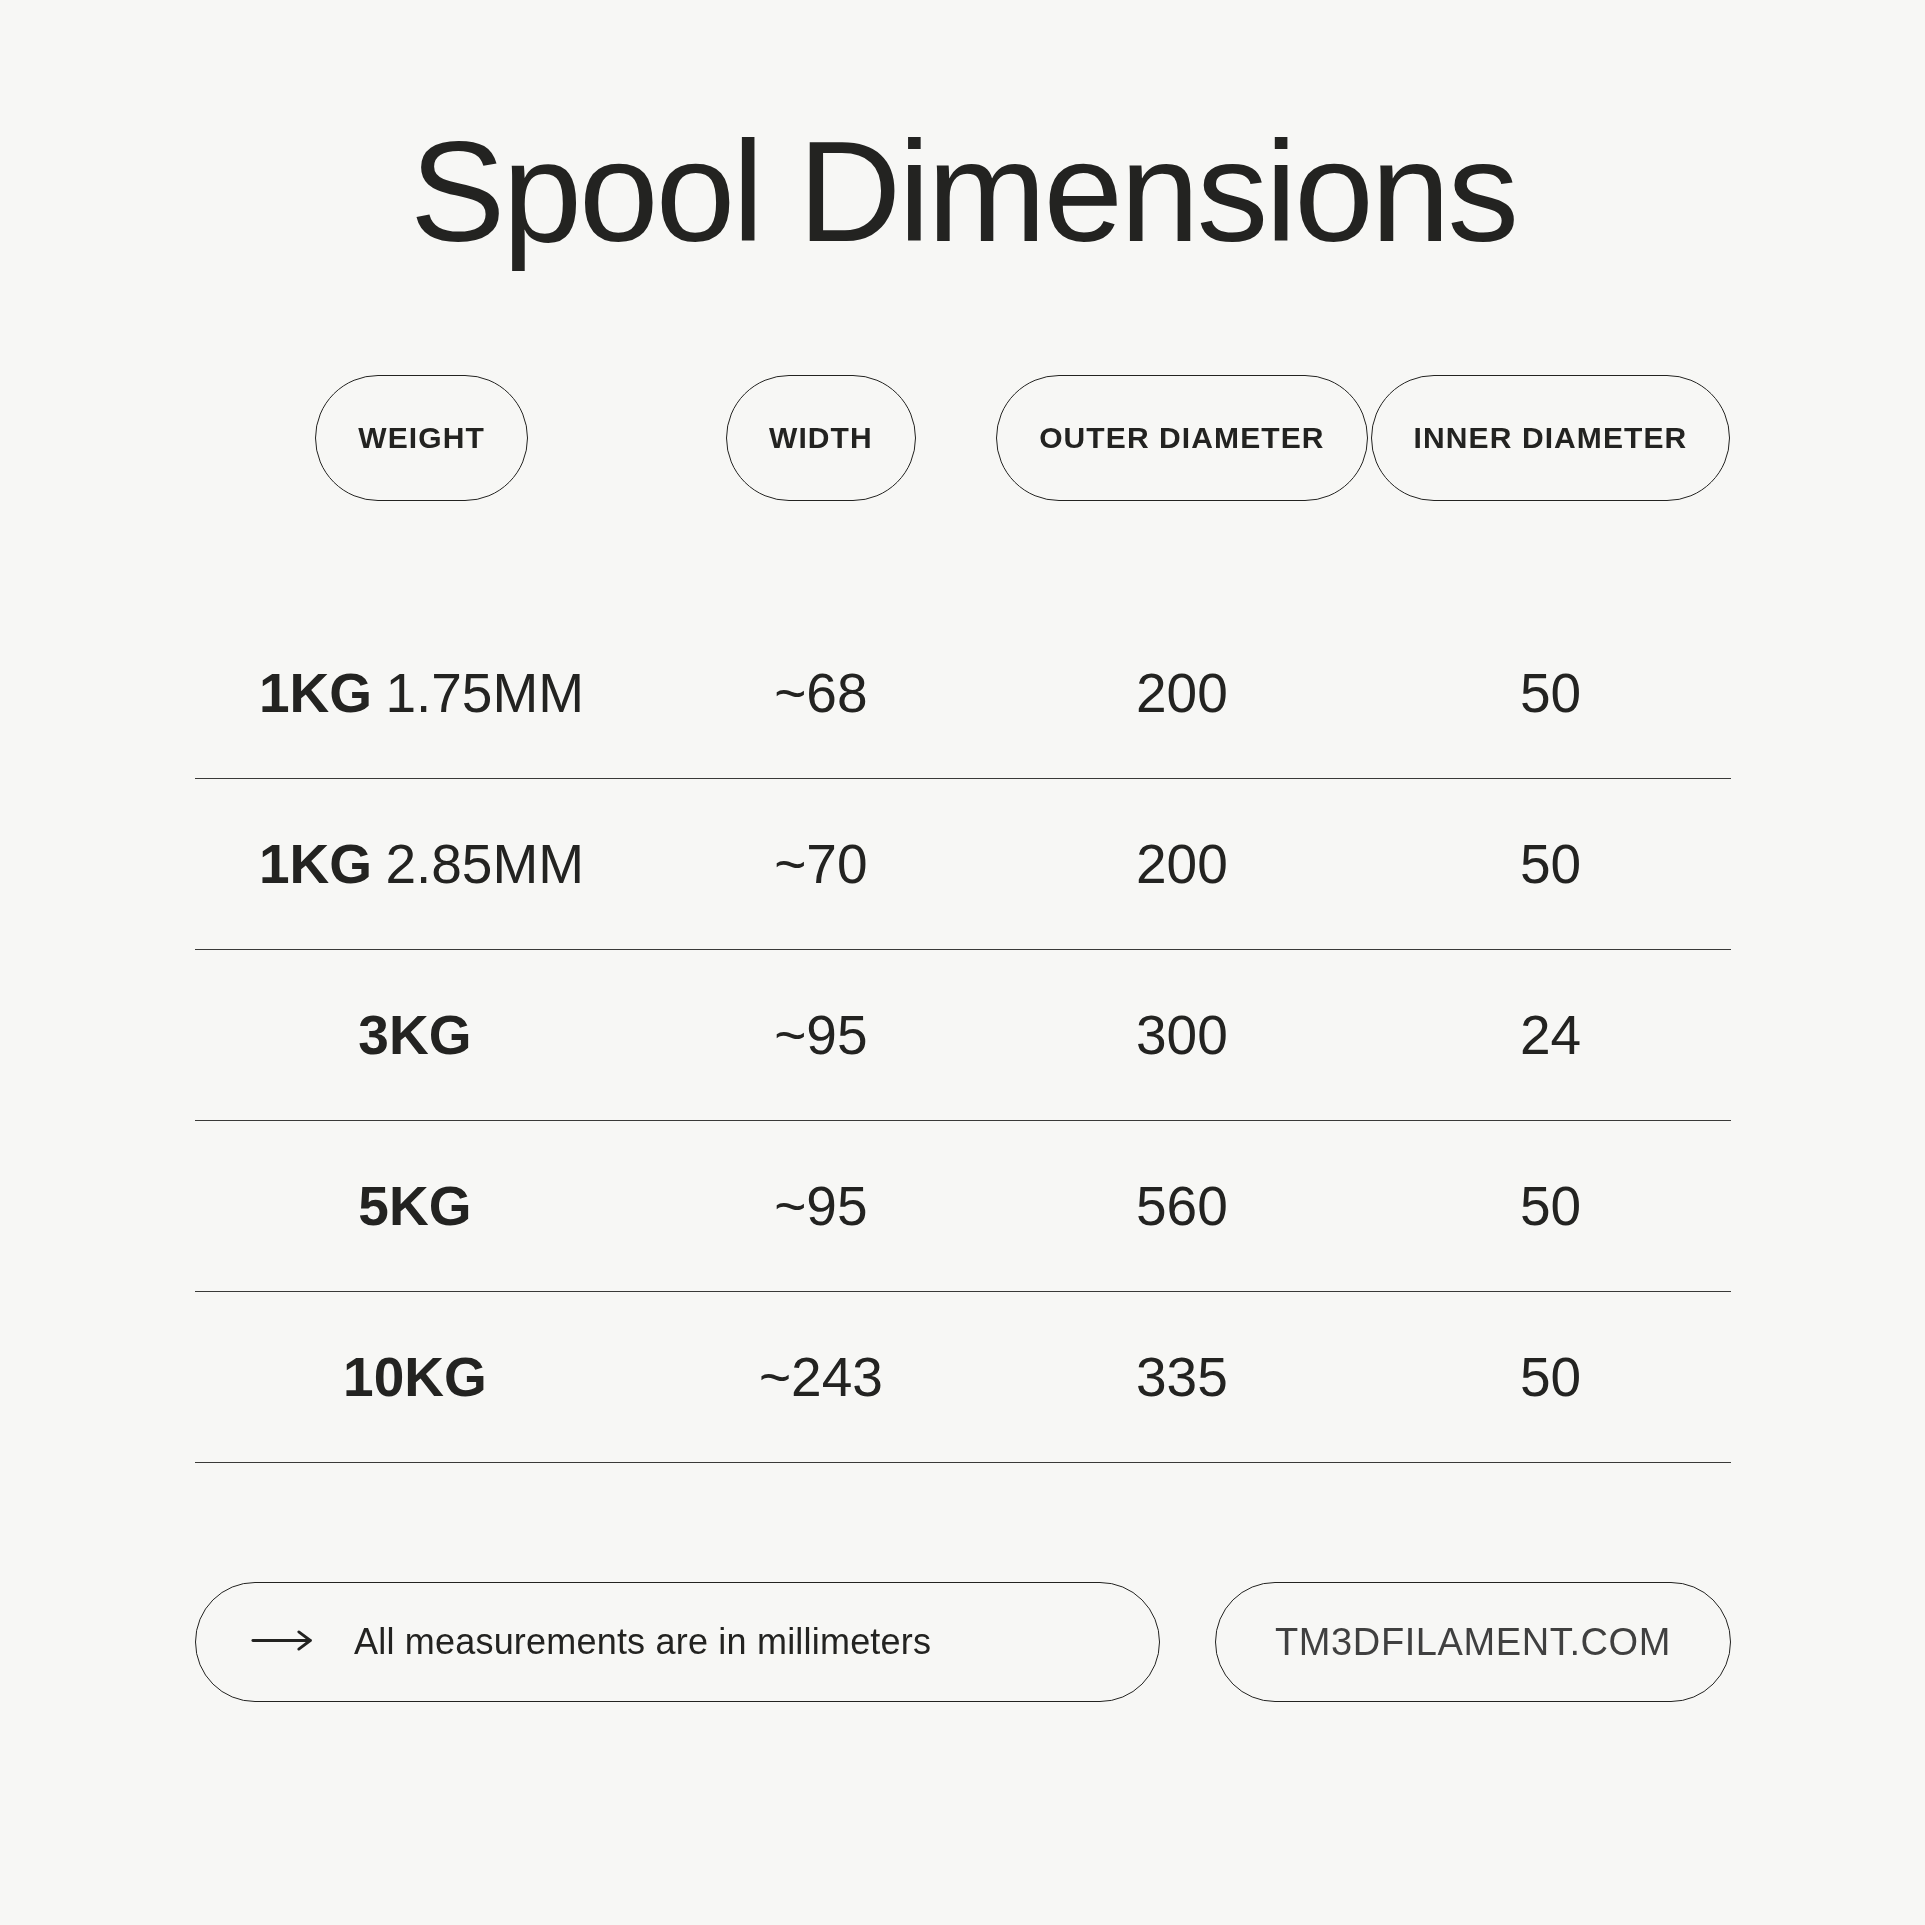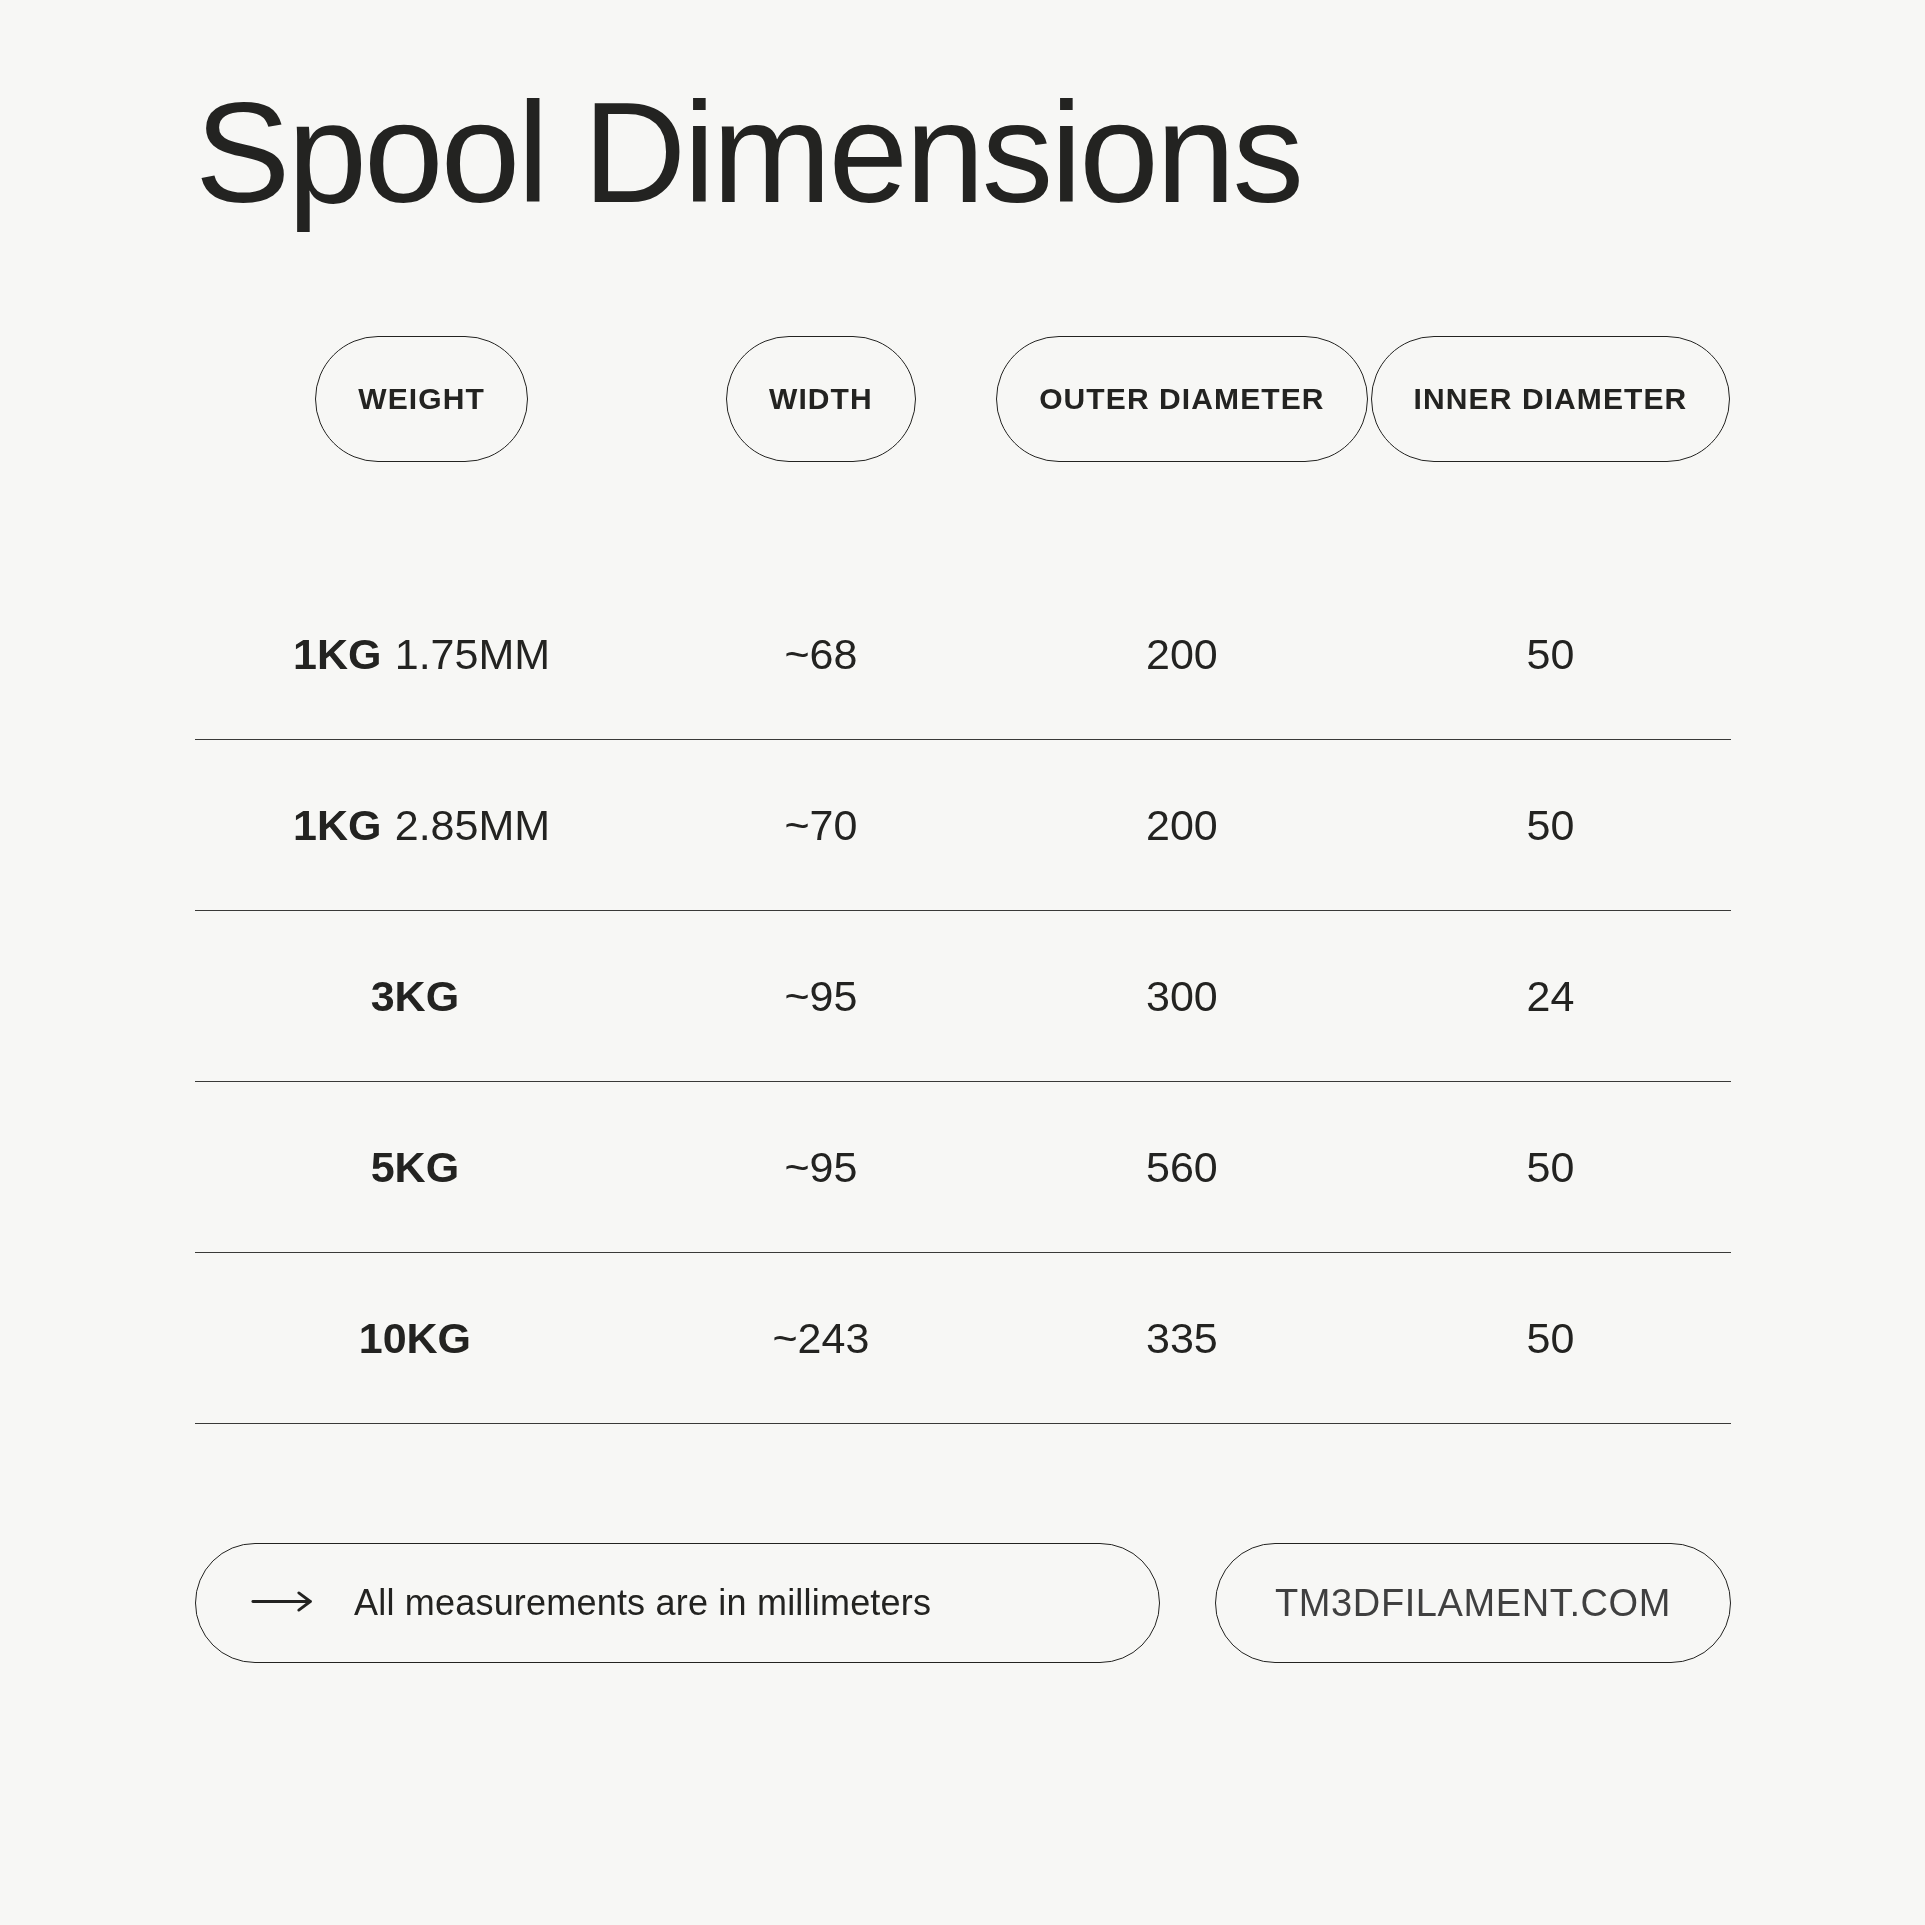--- a/index.html
+++ b/index.html
@@ -17,26 +17,27 @@
   }
   .page {
     width: 1926px;
     height: 1926px;
     position: relative;
     padding: 0 195px;
   }
 
   
   .title {
+    text-align: center;
     font-size: 143px;
     font-weight: 400;
     letter-spacing: -2.9px;
     line-height: 1;
     margin: 0;
-    padding-top: 81px;
+    padding-top: 120px;
     color: #232321;
   }
 
   
   .pill-row {
     display: flex;
     align-items: center;
     margin-top: 112px;
     gap: 0;
   }
@@ -68,21 +69,21 @@
     align-items: center;
     height: 171px;
     border-bottom: 1.9px solid #3a3a38;
   }
   .row:first-child { border-top: none; }
 
   .cell {
     display: flex;
     align-items: center;
     justify-content: center;
-    font-size: 43px;
+    font-size: 55px;
     font-weight: 400;
     color: #232321;
     white-space: nowrap;
   }
   .cell .kg {
     font-weight: 700;
     margin-right: 13.3px;
   }
   .cell .diam {
     font-weight: 400;

